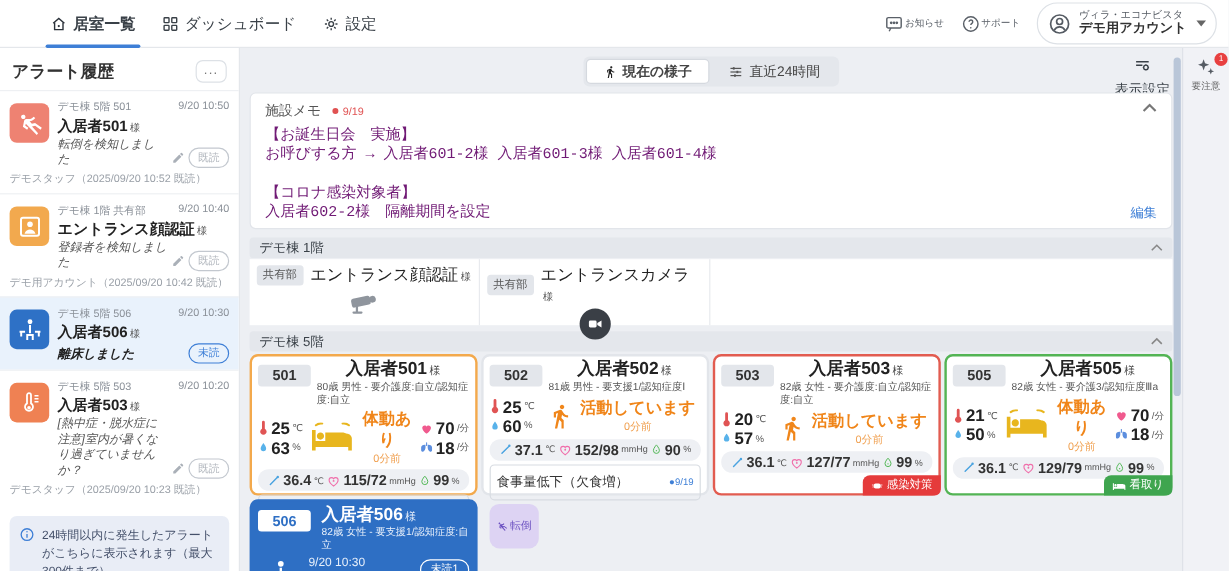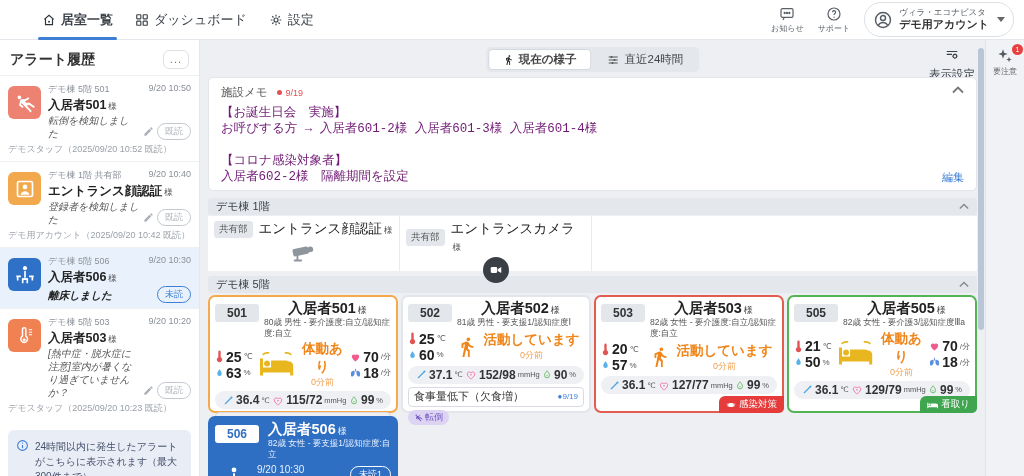--- a/index.html
+++ b/index.html
@@ -14,21 +14,21 @@
   .logo-text { line-height:1; }
   .logo-title { color:#4a8fd4; font-weight:bold; font-size:15px; letter-spacing:.5px; }
   .logo-sub { color:#a9c8e8; font-size:5.5px; margin-top:2px; letter-spacing:.8px; }
   .nav { display:flex; align-items:center; gap:22px; margin-left:32px; height:40px; }
   .nav-item { display:flex; align-items:center; gap:5px; font-size:13px; color:#3a4148; height:40px;
     position:relative; cursor:pointer; }
   .nav-item.active { font-weight:bold; }
   .nav-item.active::after { content:""; position:absolute; left:-4px; right:-4px; bottom:0; height:3px;
     background:#3e7fd6; border-radius:2px; }
   .top-right { margin-left:auto; display:flex; align-items:center; gap:14px; }
-  .top-icon-btn { display:flex; flex-direction:column; align-items:center; gap:1px; color:#5a6068;
+  .top-icon-btn { display:flex; flex-direction:row; align-items:center; gap:1px; color:#5a6068;
     font-size:8px; cursor:pointer; }
   .account-btn { display:flex; align-items:center; gap:6px; border:1px solid #dde1e6; border-radius:17px;
     padding:4px 8px; cursor:pointer; background:#fff; }
   .account-text { text-align:left; line-height:1.25; }
   .account-org { font-size:8.5px; color:#555b63; }
   .account-name { font-size:11px; color:#333; font-weight:bold; }
   .caret { width:0; height:0; border-left:4px solid transparent; border-right:4px solid transparent;
     border-top:5px solid #666; margin-left:2px; }
 
   
@@ -113,25 +113,25 @@
   .act-time { font-size:9px; color:#f0a050; }
   .rates { width:46px; flex:none; }
   .rate-item { display:flex; align-items:center; gap:2px; justify-content:flex-end; }
   .rate-item b { font-size:14px; color:#222; }
   .rate-item .unit { font-size:8px; color:#555; }
   .vitals { display:flex; justify-content:space-between; align-items:center; background:#eef0f4;
     border-radius:11px; padding:2px 8px; margin-top:2px; }
   .vital { display:flex; align-items:center; gap:2px; font-size:12px; font-weight:bold; color:#333; }
   .vital .unit { font-size:7.5px; font-weight:normal; color:#555; }
   .note-box { display:flex; justify-content:space-between; align-items:center; border:1px solid #d8dce2;
-    border-radius:4px; padding:1px 5px; margin-top:3px; height:20px; }
+    border-radius:4px; padding:1px 5px; margin-top:3px; height:30px; }
   .note-text { font-size:11px; color:#333; }
   .note-date { font-size:8px; color:#3e7fd6; }
   .risk-pill { display:inline-flex; align-items:center; gap:2px; background:#ddd3f3; color:#6a4fc0;
-    font-size:9px; padding:1px 6px; border-radius:8px; margin-top:3px; }
+    font-size:9px; padding:12px 6px; border-radius:8px; margin-top:3px; }
   .corner-tag { position:absolute; right:-2px; bottom:-2px; color:#fff; font-size:9.5px; padding:2px 7px;
     border-radius:6px 0 5px 0; display:flex; align-items:center; gap:3px; }
   .tag-red { background:#e53b3b; }
   .tag-green { background:#3fa54f; }
 
   .res-card.alerting { background:#2e6fc4; border-color:#2e6fc4; color:#fff; height:80px; margin-top:3px; }
   .alerting .room-badge { background:#fff; color:#2e6fc4; }
   .alerting .res-name { color:#fff; }
   .alerting .res-name .hono, .alerting .res-profile { color:#e8f0fb; }
   .alert-state { display:flex; align-items:center; gap:10px; margin-top:5px; padding-left:6px; }

